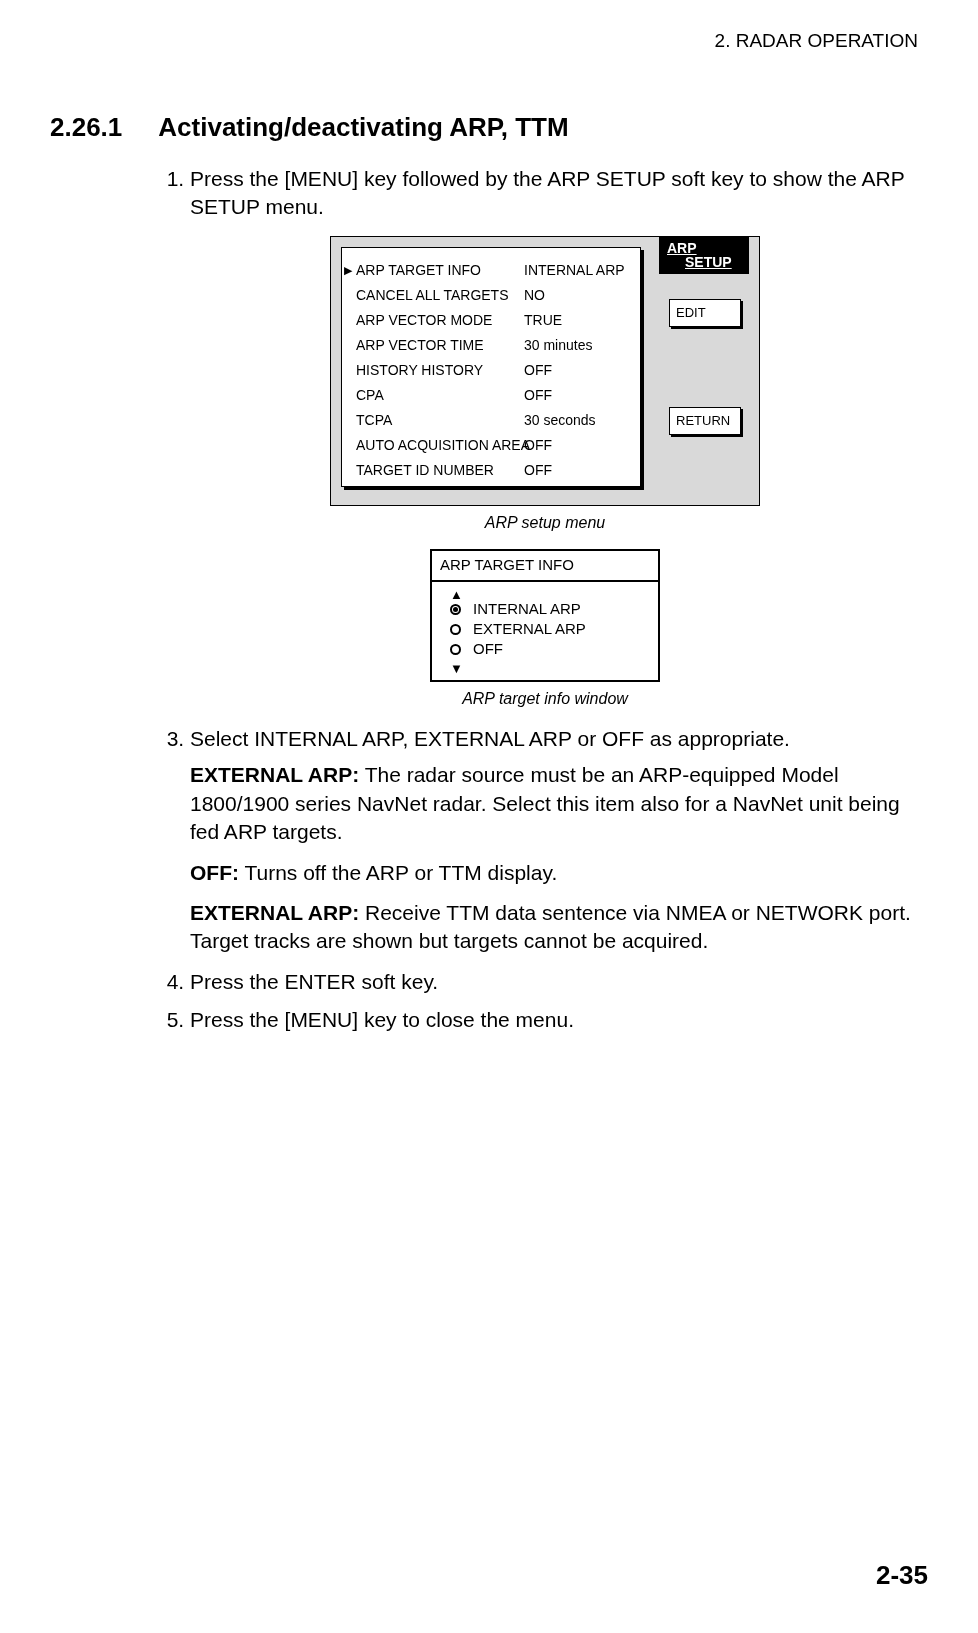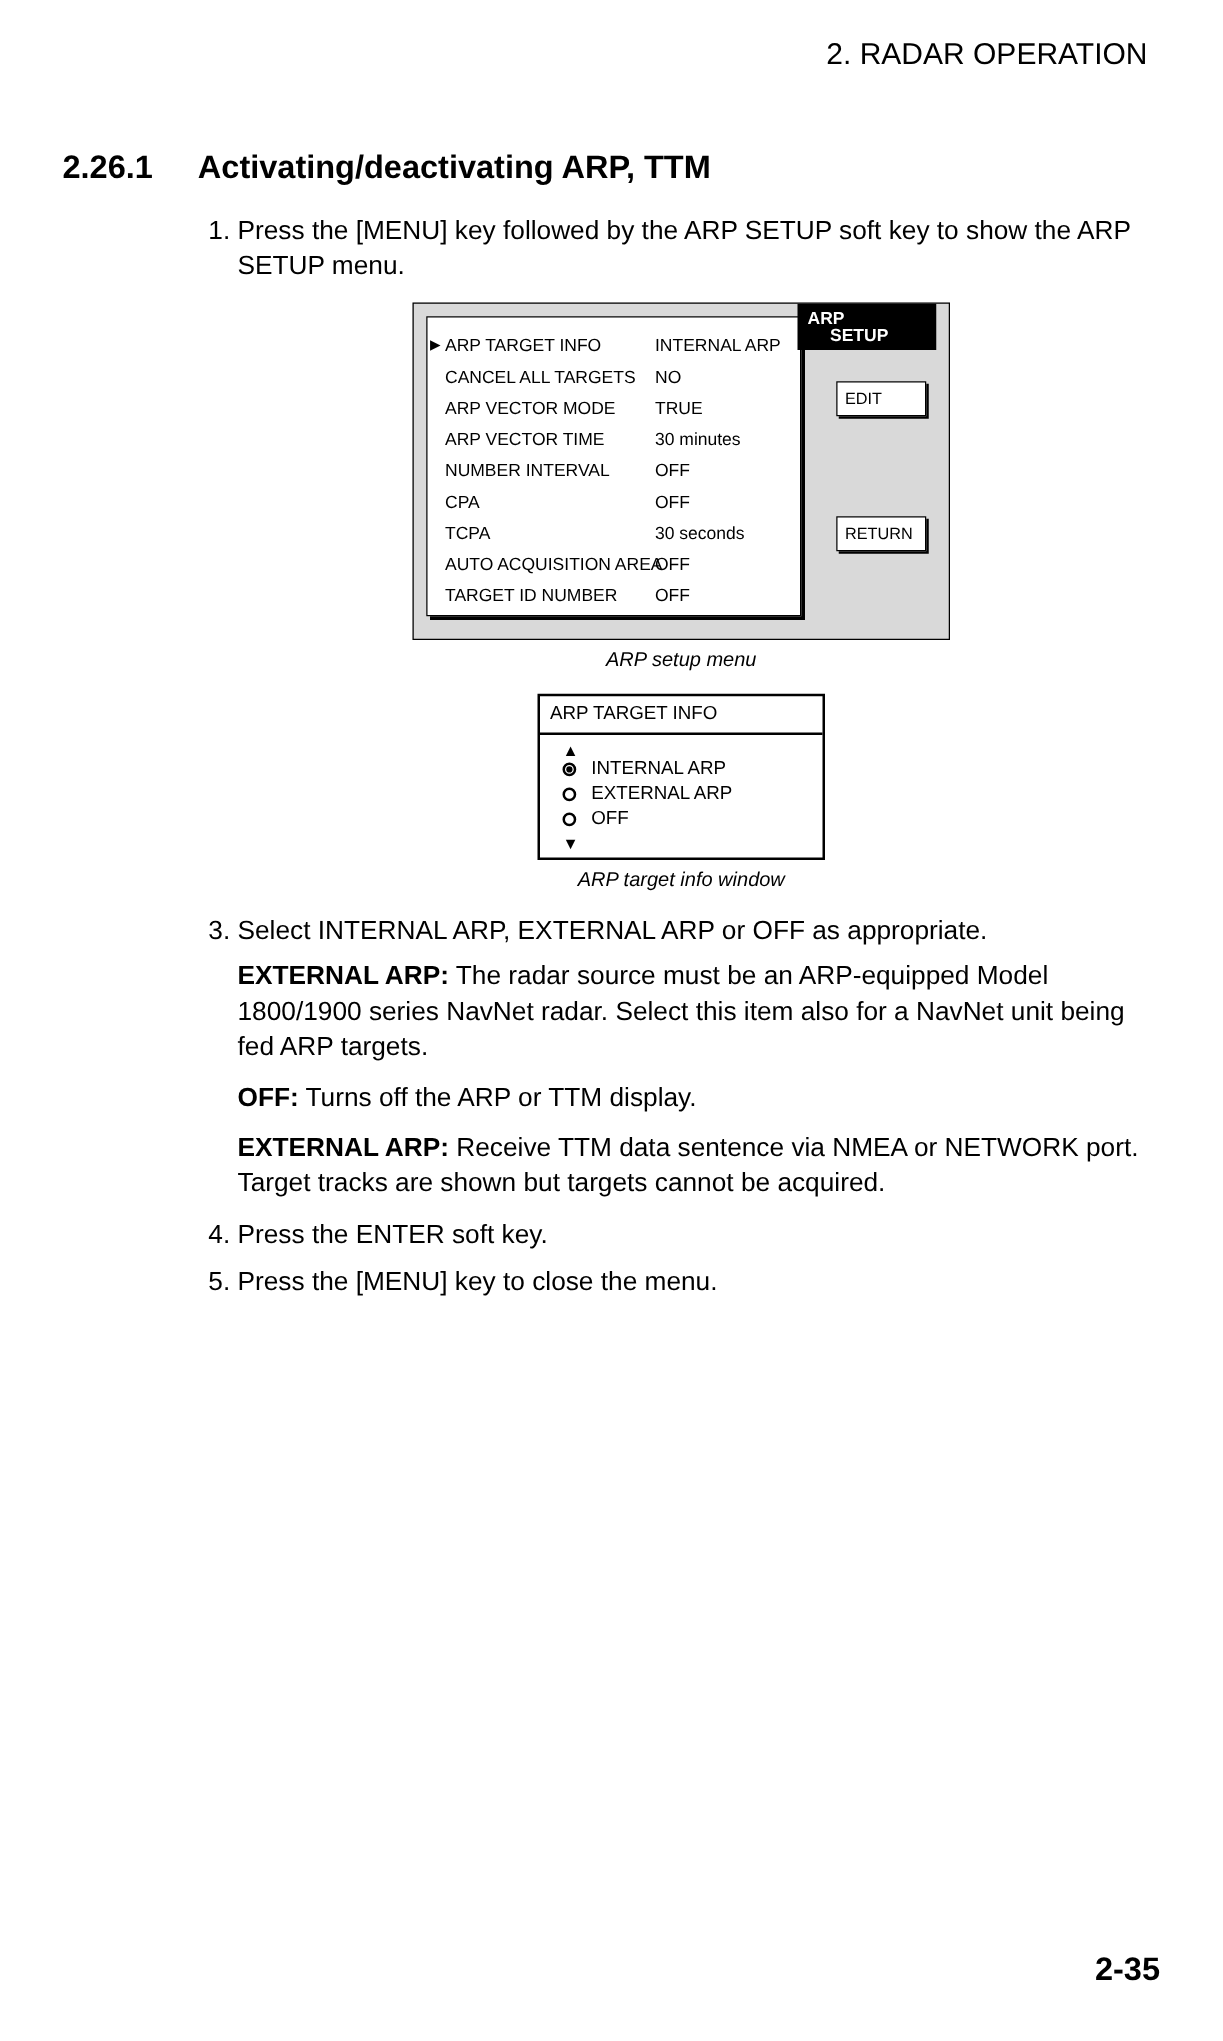--- a/index.html
+++ b/index.html
@@ -13,21 +13,21 @@
   }
   .page {
     width: var(--page-w);
     min-height: var(--page-h);
     margin: 0 auto;
     position: relative;
     padding: 40px 50px 60px 50px;
   }
   .running-head {
     text-align: right;
-    font-size: 24px;
+    font-size: 19px;
     margin-top: -10px;
     margin-bottom: 60px;
     padding-right: 10px;
   }
   .section-title {
     display: flex;
     gap: 36px;
     font-weight: 700;
     font-size: 26px;
     margin-bottom: 22px;
@@ -78,25 +78,26 @@
   .softkeys {
     position: absolute;
     right: 10px;
     top: 0;
     bottom: 0;
     width: 90px;
   }
   .tab {
     position: absolute;
     top: 0; right: 0;
-    width: 111px;
+    width: 90px;
     background: #000; color: #fff;
     font-size: 14px; font-weight: 700;
     line-height: 1.05;
     padding: 4px 6px 4px 8px;
+    text-decoration: underline;
   }
   .tab .l2 { padding-left: 18px; display: block; }
   .softkey {
     position: absolute;
     right: 8px;
     width: 72px;
     height: 28px;
     background: #fff;
     border: 1px solid #000;
     box-shadow: 2px 2px 0 #000;
@@ -170,21 +171,21 @@
           </div>
           <div class="menu-row">
             <span class="label">ARP VECTOR MODE</span>
             <span>TRUE</span>
           </div>
           <div class="menu-row">
             <span class="label">ARP VECTOR TIME</span>
             <span>30 minutes</span>
           </div>
           <div class="menu-row">
-            <span class="label">NUMBER INTERVAL</span>
+            <span class="label">HISTORY HISTORY</span>
             <span>OFF</span>
           </div>
           <div class="menu-row">
             <span class="label">CPA</span>
             <span>OFF</span>
           </div>
           <div class="menu-row">
             <span class="label">TCPA</span>
             <span>30 seconds</span>
           </div>

